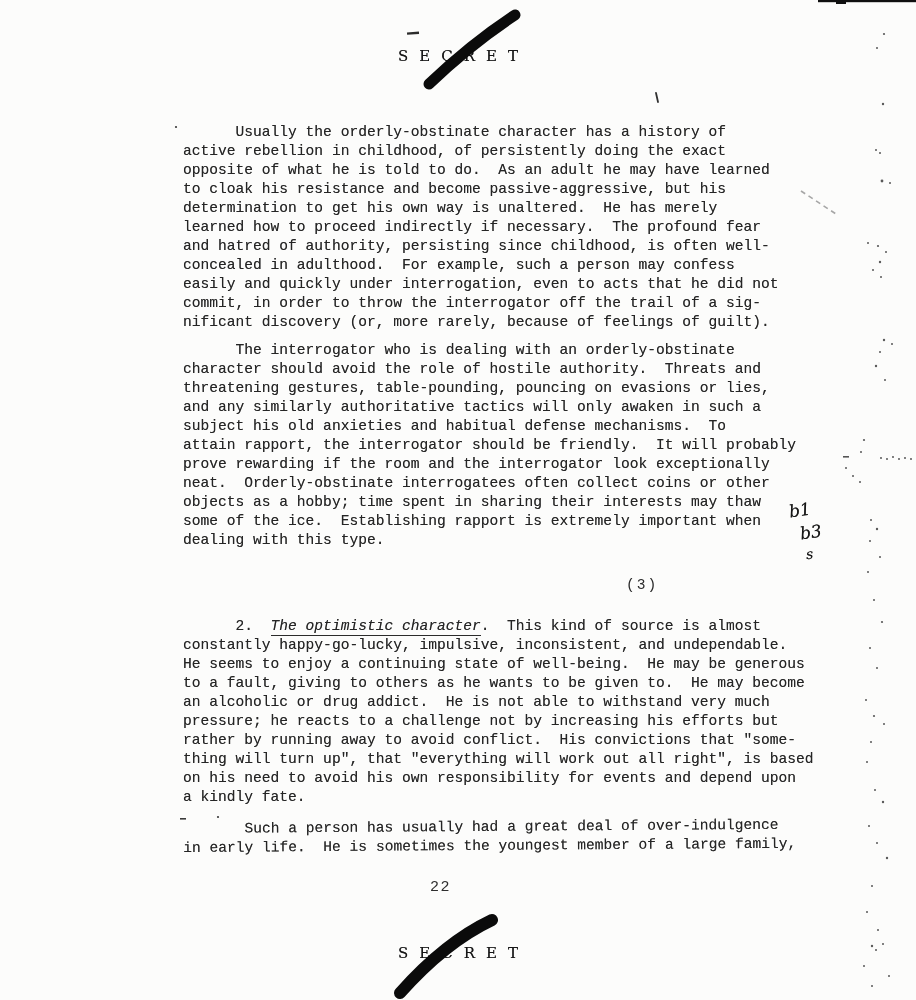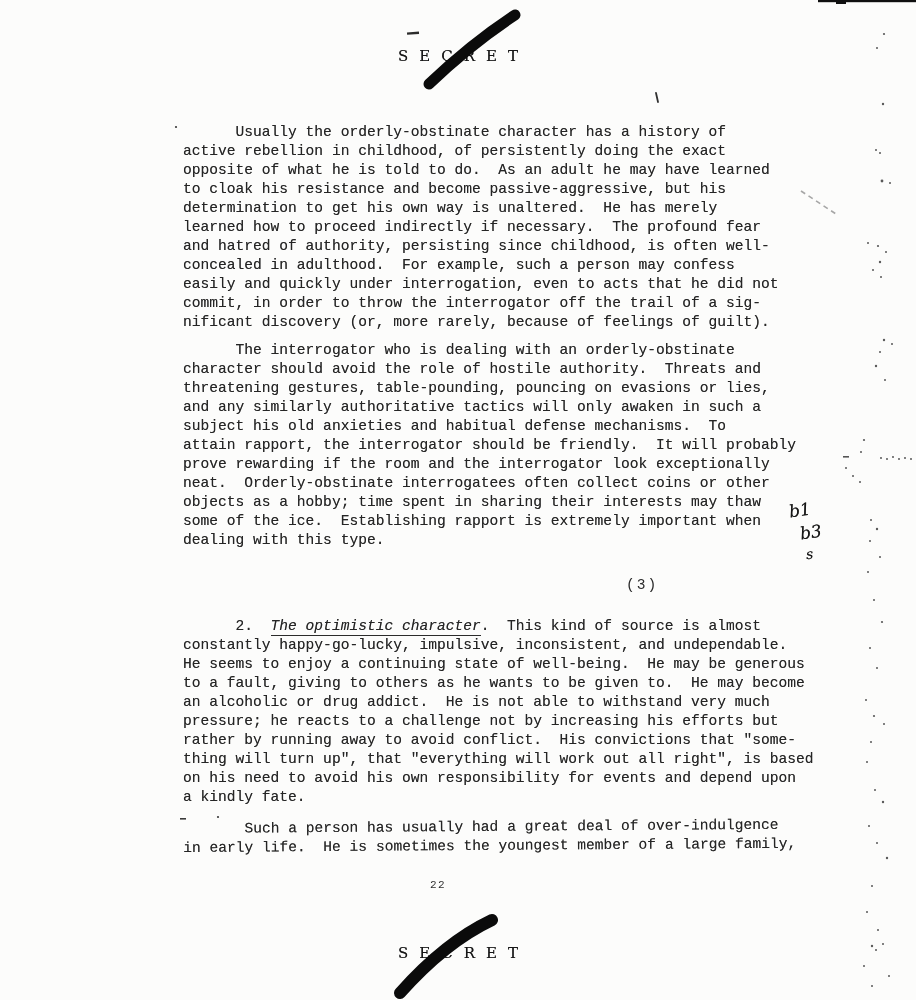--- a/index.html
+++ b/index.html
@@ -27,21 +27,21 @@
     color:#161616;text-shadow:0 0 .6px rgba(20,20,20,.6);
   }
   .classification.top{top:47px;}
   .classification.bottom{top:944px;}
   .citation{
     position:absolute;left:626px;top:577px;
     font-size:14.6px;letter-spacing:2px;color:#2a2a2a;
   }
   .page-number{
     position:absolute;left:430px;top:879px;
-    font-size:11px;letter-spacing:1.5px;color:#2e2e2e;
+    font-size:15px;letter-spacing:1.5px;color:#2e2e2e;
   }
   .margin-note{
     position:absolute;
     font-family:"DejaVu Serif","Liberation Serif",serif;
     font-style:italic;color:#161616;
     text-shadow:0 0 .6px rgba(0,0,0,.6);
   }
   .note-b1{left:789px;top:500px;font-size:17px;transform:rotate(-9deg);}
   .note-b3{left:800px;top:522px;font-size:17px;transform:rotate(-9deg);}
   .note-s{left:806px;top:546px;font-size:14px;transform:rotate(-6deg);}

